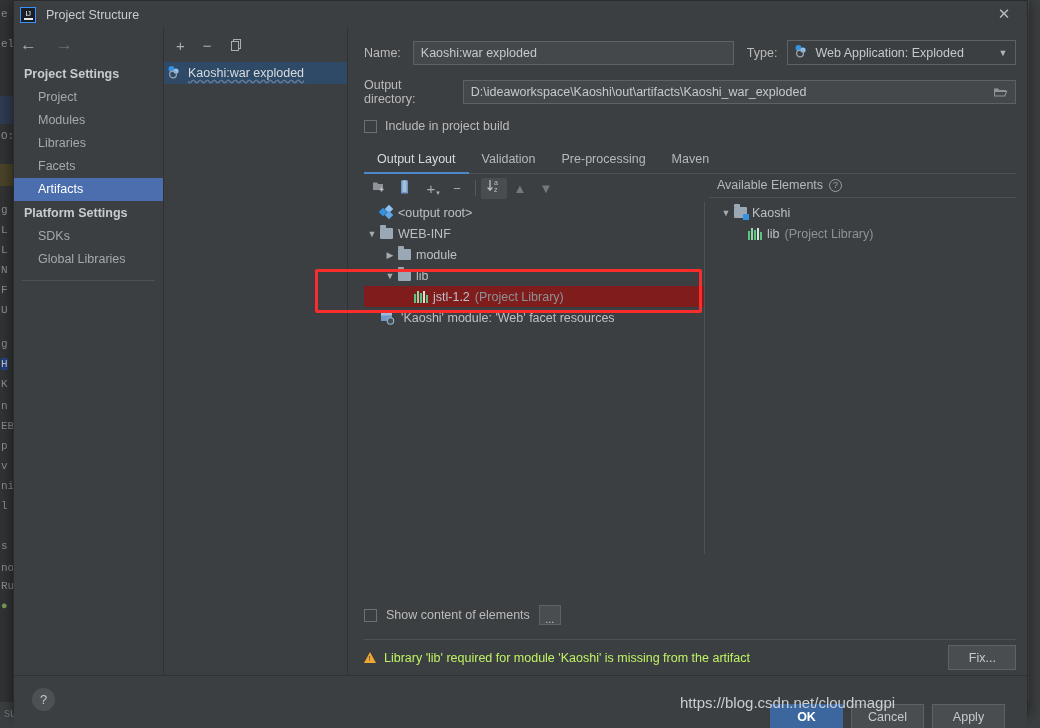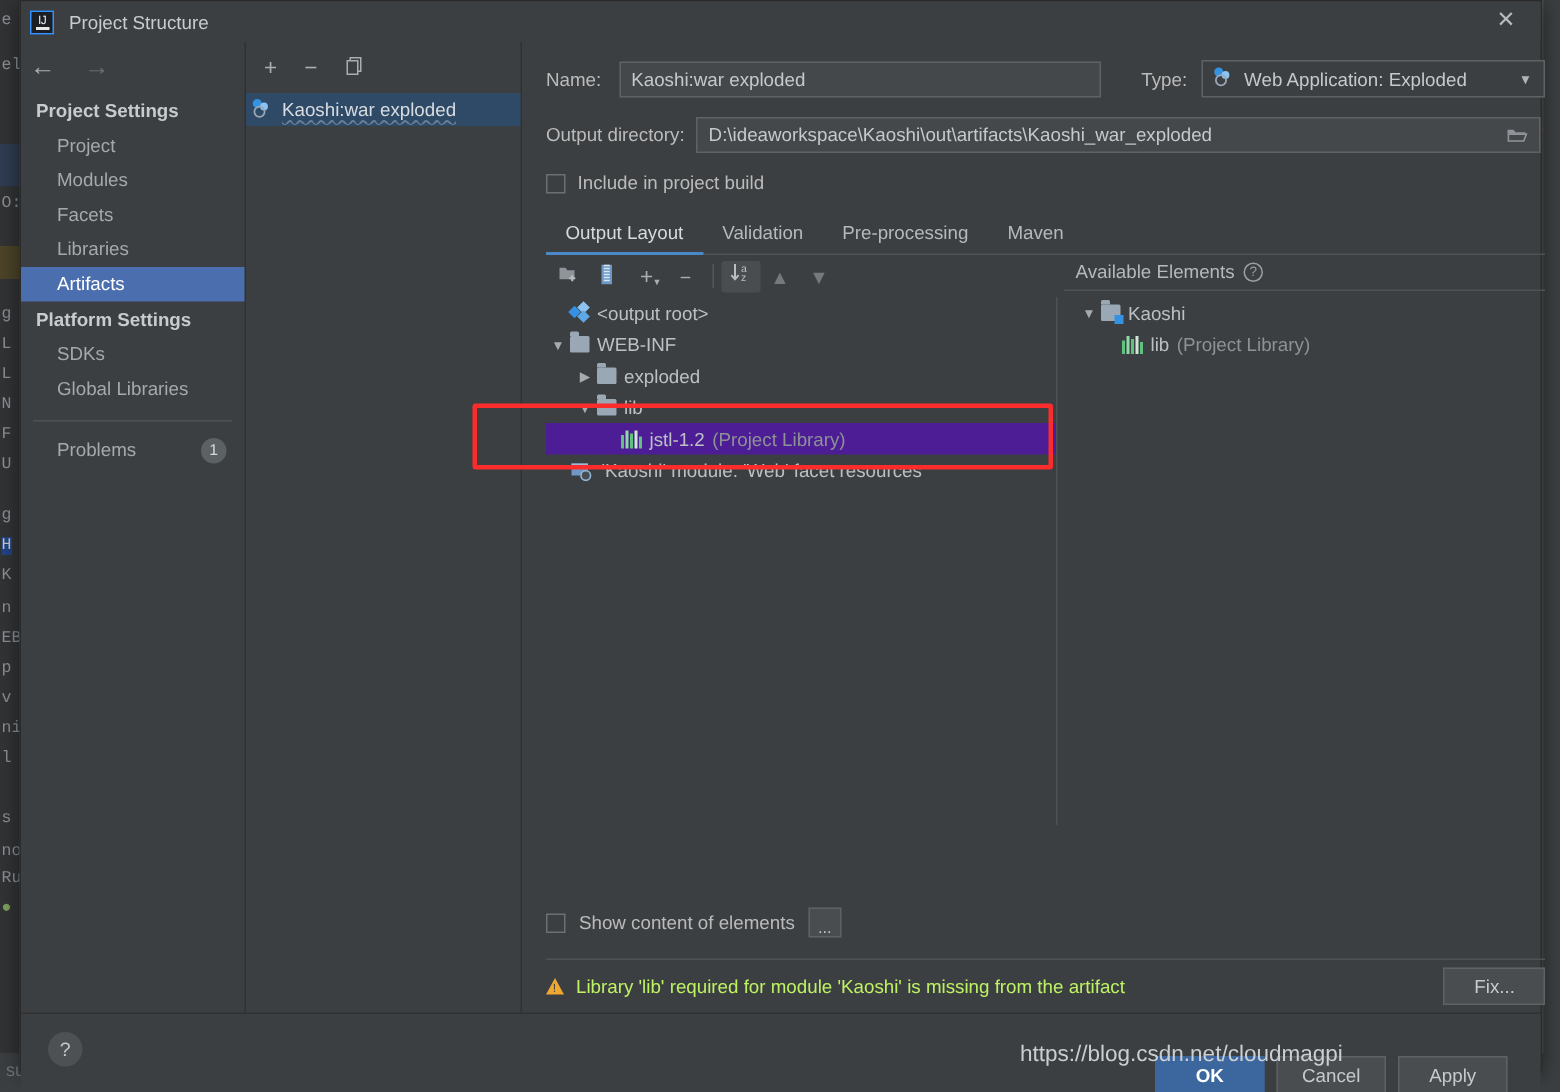--- a/index.html
+++ b/index.html
@@ -119,21 +119,21 @@
 
   
   .pane { flex: 1 1 auto; position: relative; padding: 12px 14px 0 16px; }
   .row { display:flex; align-items:center; margin-bottom: 13px; }
   .lbl { font-size:12.5px; color:#bbbbbb; }
   .field {
     background:#45484a; border:1px solid #5e6264; height: 24px;
     display:flex; align-items:center; padding: 0 7px; color:#c5c9cd; font-size:12.5px;
   }
   .field.name { width: 321px; margin-left: 12px; }
-  .type-lbl { margin-left: 27px; }
+  .type-lbl { margin-left: 13px; }
   .combo {
     margin-left: 10px; width: 229px; height:25px; background:#3c3f41;
     border:1px solid #5e6264; display:flex; align-items:center;
     padding: 0 6px; color:#c5c9cd; font-size:12.5px; gap:6px; position:relative;
   }
   .combo .caret { position:absolute; right:8px; font-size:9px; color:#b0b5b9;}
   .field.outdir { margin-left: 8px; width: 563px; position:relative; padding-right:12px; }
   .folder-ico { position:absolute; right:7px; top:4px; }
 
   .chk-row { display:flex; align-items:center; gap:8px; margin-bottom: 14px; }
@@ -169,21 +169,21 @@
     font-size:9px; line-height:11px; text-align:center; color:#9aa0a4;
   }
   .vline-split { position:absolute; left:0; top:0; width:1px; height:352px; background:#4e5254;}
 
   .tnode {
     display:flex; align-items:center; height: 21px; font-size:12.5px; color:#bcc0c4;
     white-space:nowrap;
   }
   .tnode .tw { width:16px; text-align:center; font-size:9px; color:#a6abaf; flex:0 0 16px;}
   .tnode .ico { margin-right:5px; display:inline-flex; align-items:center;}
-  .tnode.selected { background:#4c1d95; }
+  .tnode.selected { background:#7f1d1d; }
   .tnode .dimtxt { color:#8d9296; }
   .wavy { text-decoration-style: wavy;
           text-decoration-color:#6f7479; text-underline-offset: 2px;}
 
   
   .folder {
     width:13px; height:11px; background:#9aa7b4; border-radius:1px; position:relative;
     display:inline-block;
   }
   .folder:before {
@@ -319,34 +319,30 @@
 
       <div class="sidebar">
         <div class="nav-arrows">
           <div class="arrow">←</div>
           <div class="arrow dim">→</div>
         </div>
 
         <div class="group-title">Project Settings</div>
         <div class="nav-item">Project</div>
         <div class="nav-item">Modules</div>
+        <div class="nav-item">Libraries</div>
         <div class="nav-item">Facets</div>
-        <div class="nav-item">Libraries</div>
         <div class="nav-item selected">Artifacts</div>
 
         <div class="group-title">Platform Settings</div>
         <div class="nav-item">SDKs</div>
         <div class="nav-item">Global Libraries</div>
 
         <div class="sep"></div>
 
-        <div class="nav-item with-badge">
-          <span>Problems</span>
-          <span class="badge">1</span>
-        </div>
       </div>
 
       <div class="artifacts">
         <div class="art-toolbar">
           <div class="tb-ico">+</div>
           <div class="tb-ico">−</div>
           <div class="tb-ico">
             <svg width="13" height="13" viewBox="0 0 13 13">
               <rect x="3.5" y="1.5" width="7" height="9" fill="none" stroke="#a9aeb2"></rect>
               <rect x="1.5" y="3.5" width="7" height="9" fill="#3c3f41" stroke="#a9aeb2"></rect>
@@ -470,21 +466,21 @@
                   <span class="folder"></span>
                 </span>
               <span class="wavy">WEB-INF</span>
             </div>
 
             <div class="tnode" style="padding-left:18px;">
               <span class="tw">▶</span>
               <span class="ico">
                   <span class="folder"></span>
                 </span>
-              <span class="wavy">exploded</span>
+              <span class="wavy">module</span>
             </div>
 
             <div class="tnode" style="padding-left:18px;">
               <span class="tw">▼</span>
               <span class="ico">
                   <span class="folder"></span>
                 </span>
               <span>lib</span>
             </div>
 

